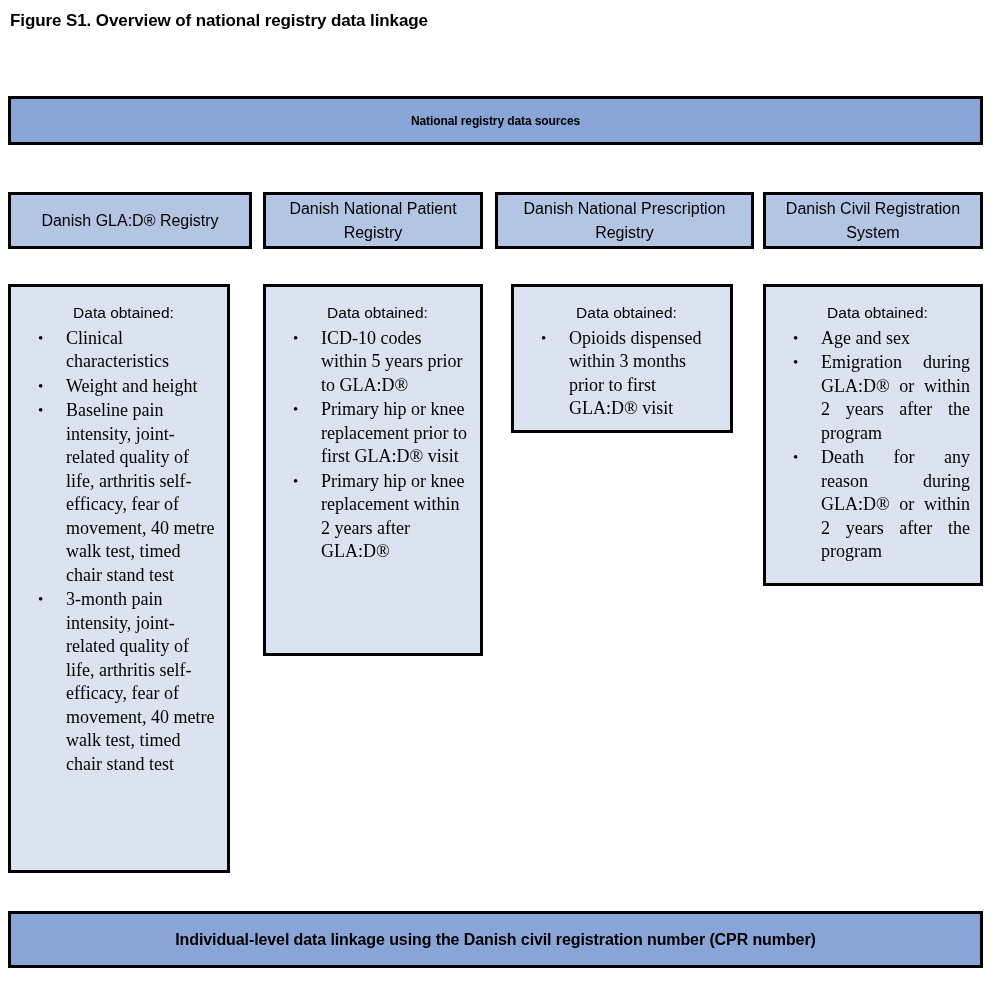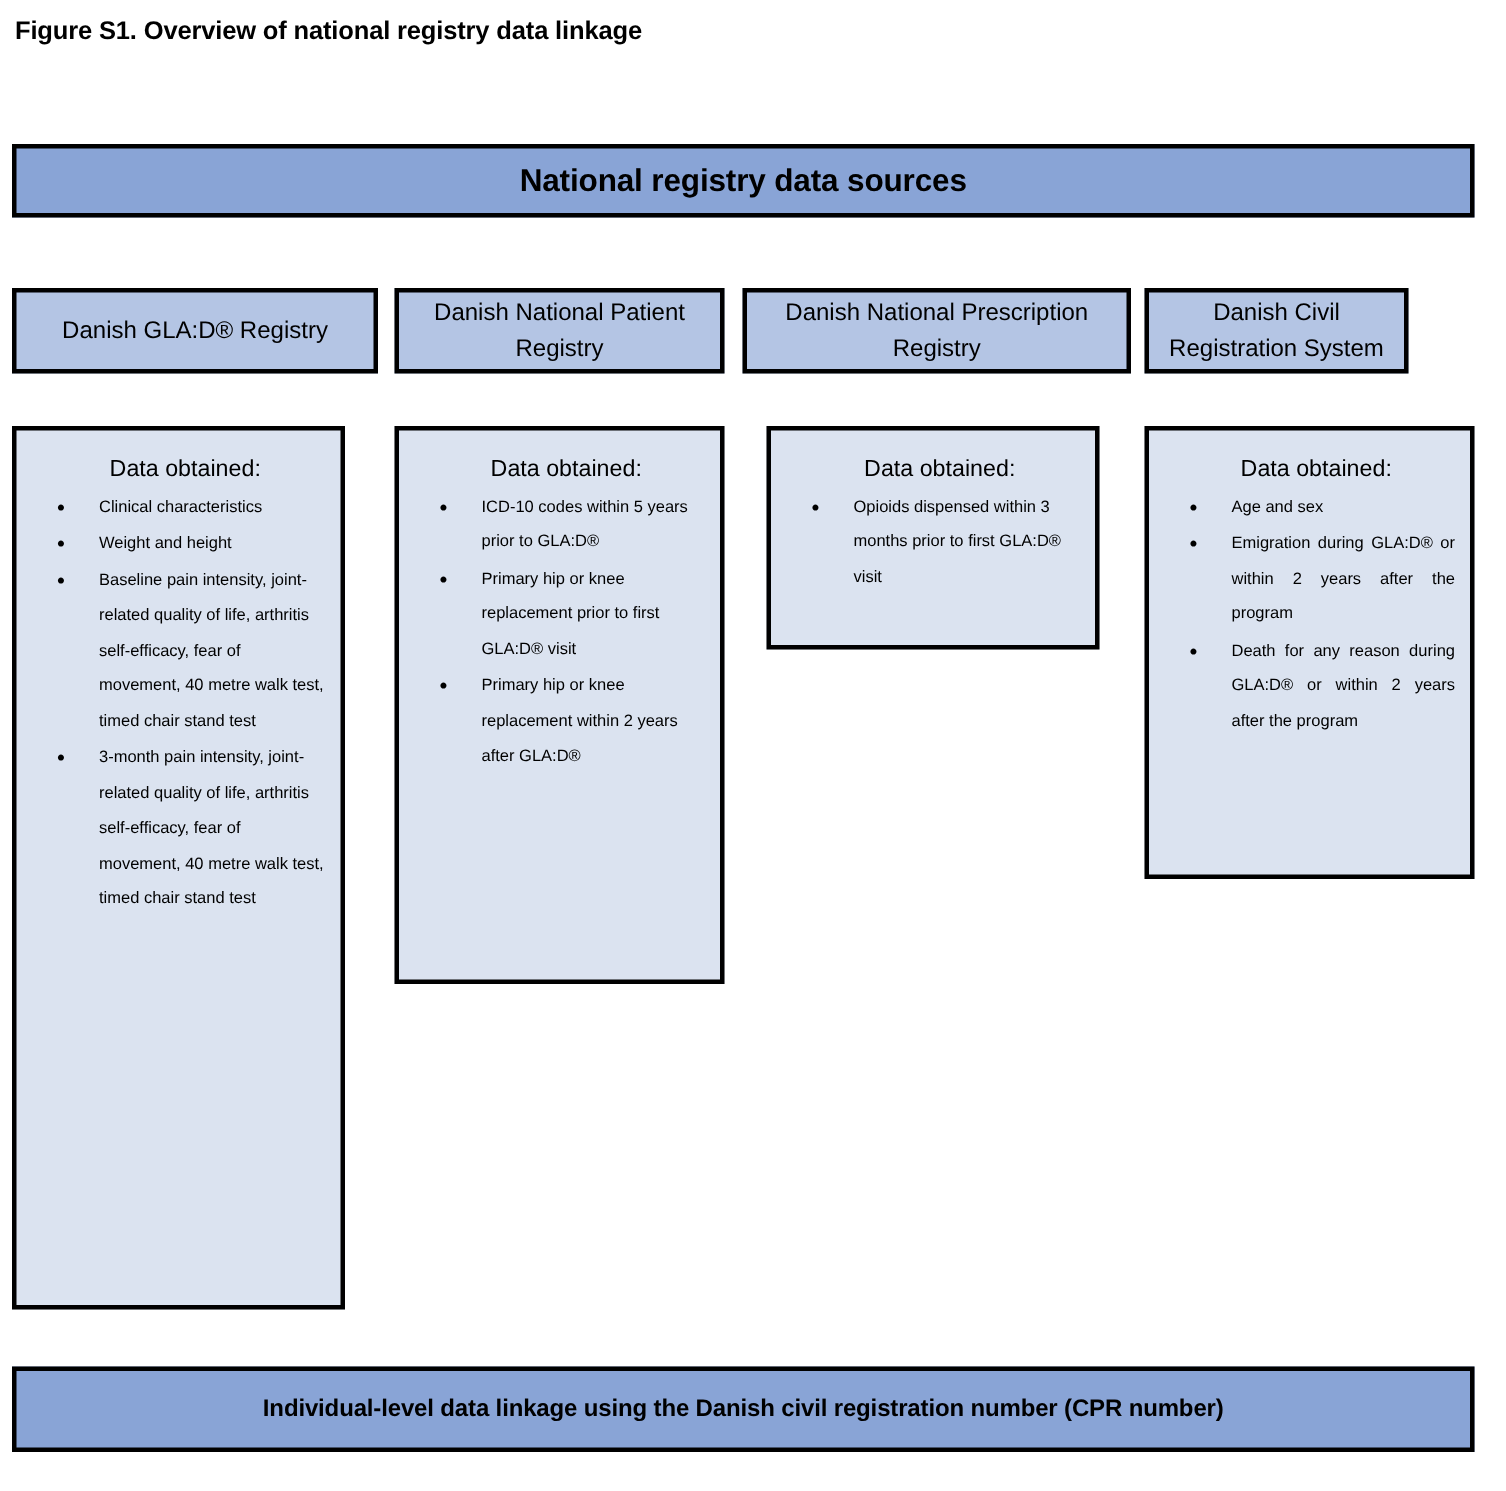--- a/index.html
+++ b/index.html
@@ -30,21 +30,21 @@
 
   
   .banner {
     position: absolute;
     box-sizing: border-box;
     border: 3px solid #000000;
     background: #89a4d6;
     display: flex;
     align-items: center;
     justify-content: center;
-    font-size: 21px;
+    font-size: 12px;
     font-weight: bold;
     letter-spacing: -0.1px;
   }
   #top-banner {
     left: 8px;
     top: 96px;
     width: 975px;
     height: 49px;
   }
   #bottom-banner {
@@ -68,21 +68,21 @@
     text-align: center;
     font-size: 16px;
     line-height: 24px;
     padding: 0 6px;
     top: 192px;
     height: 57px;
   }
   #registry-header-0 { left: 8px;   width: 244px; }
   #registry-header-1 { left: 263px; width: 220px; align-items: center; }
   #registry-header-2 { left: 495px; width: 259px; }
-  #registry-header-3 { left: 763px; width: 176px; }
+  #registry-header-3 { left: 763px; width: 220px; }
 
   
   .registry-box {
     position: absolute;
     box-sizing: border-box;
     border: 3px solid #000000;
     background: #dbe3f0;
     padding: 14px 10px 12px 10px;
     font-size: 15.5px;
     line-height: 23.5px;
@@ -102,22 +102,23 @@
 
   ul.bullets {
     list-style: none;
     margin: 0;
     padding: 0;
   }
   ul.bullets > li {
     position: relative;
     padding-left: 45px;
     margin-bottom: 1px;
-    font-size: 11px;
+    font-size: 18px;
     line-height: 23.5px;
+    font-family: Liberation Serif, serif;
   }
   ul.bullets > li::before {
     content: "\2022";
     position: absolute;
     left: 17px;
     top: 0;
     font-size: 15px;
     line-height: 23.5px;
   }
   

